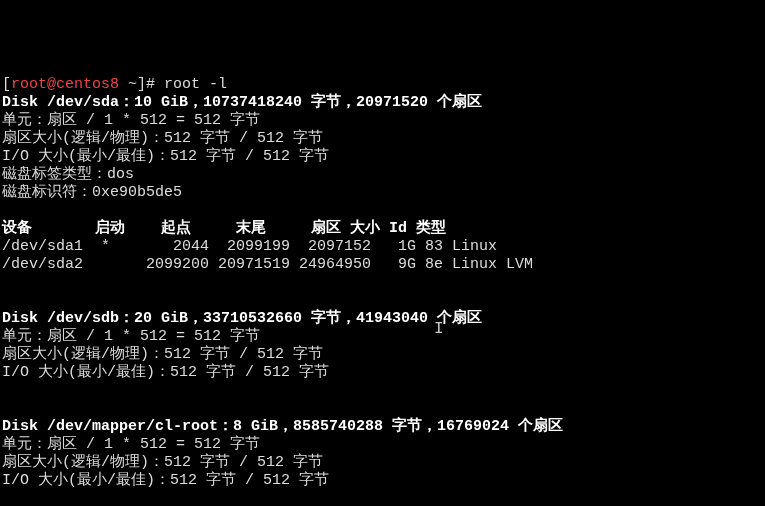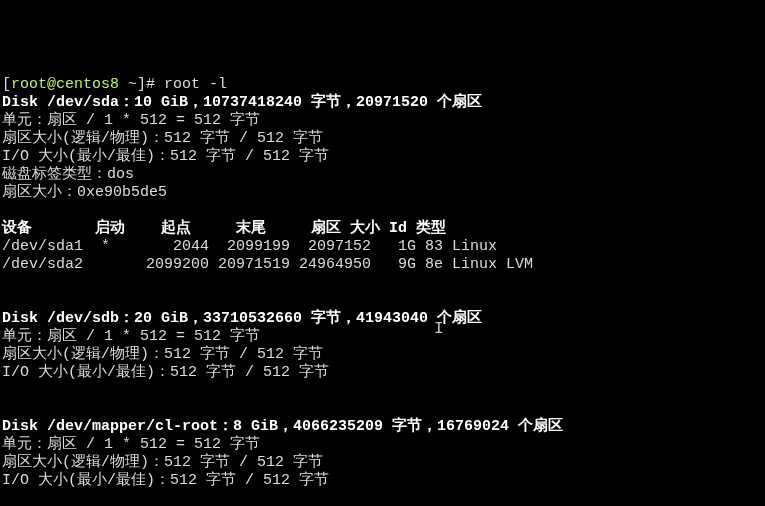--- a/index.html
+++ b/index.html
@@ -9,54 +9,54 @@
     font-family: "Consolas", "Courier New", monospace;
     font-size: 15px;
     line-height: 18px;
     padding: 4px 2px;
     width: 765px;
     height: 506px;
     overflow: hidden;
     white-space: pre;
   }
   .bold { font-weight: bold; color: #ffffff; margin-top: 29px; }
-  .teal { color: #bef264; }
+  .teal { color: #ef4444; }
   .cursor {
     position: absolute;
     left: 434px;
     top: 320px;
     color: #cccccc;
     font-size: 16px;
   }
 </style>
 </head>
 <body>
 
 
 
 <div><span>[</span><span class="teal">root@centos8</span><span> ~</span><span>]# </span><span>root -l</span>
 <span class="bold">Disk /dev/sda：10 GiB，10737418240 字节，20971520 个扇区</span>
 <span>单元：扇区 / 1 * 512 = 512 字节</span>
 <span>扇区大小(逻辑/物理)：512 字节 / 512 字节</span>
 <span>I/O 大小(最小/最佳)：512 字节 / 512 字节</span>
 <span>磁盘标签类型：dos</span>
-<span>扇区大小：0xe90b5de5</span>
+<span>磁盘标识符：0xe90b5de5</span>
 
 <span class="bold">设备       启动    起点     末尾     扇区 大小 Id 类型</span>
 <span>/dev/sda1  *       2044  2099199  2097152   1G 83 Linux</span>
 <span>/dev/sda2       2099200 20971519 24964950   9G 8e Linux LVM</span>
 
 
 <span class="bold">Disk /dev/sdb：20 GiB，33710532660 字节，41943040 个扇区</span>
 <span>单元：扇区 / 1 * 512 = 512 字节</span>
 <span>扇区大小(逻辑/物理)：512 字节 / 512 字节</span>
 <span>I/O 大小(最小/最佳)：512 字节 / 512 字节</span>
 
 
-<span class="bold">Disk /dev/mapper/cl-root：8 GiB，4066235209 字节，16769024 个扇区</span>
+<span class="bold">Disk /dev/mapper/cl-root：8 GiB，8585740288 字节，16769024 个扇区</span>
 <span>单元：扇区 / 1 * 512 = 512 字节</span>
 <span>扇区大小(逻辑/物理)：512 字节 / 512 字节</span>
 <span>I/O 大小(最小/最佳)：512 字节 / 512 字节</span>
 
 
 
 
 </div>
 
 <span class="cursor">I</span>

